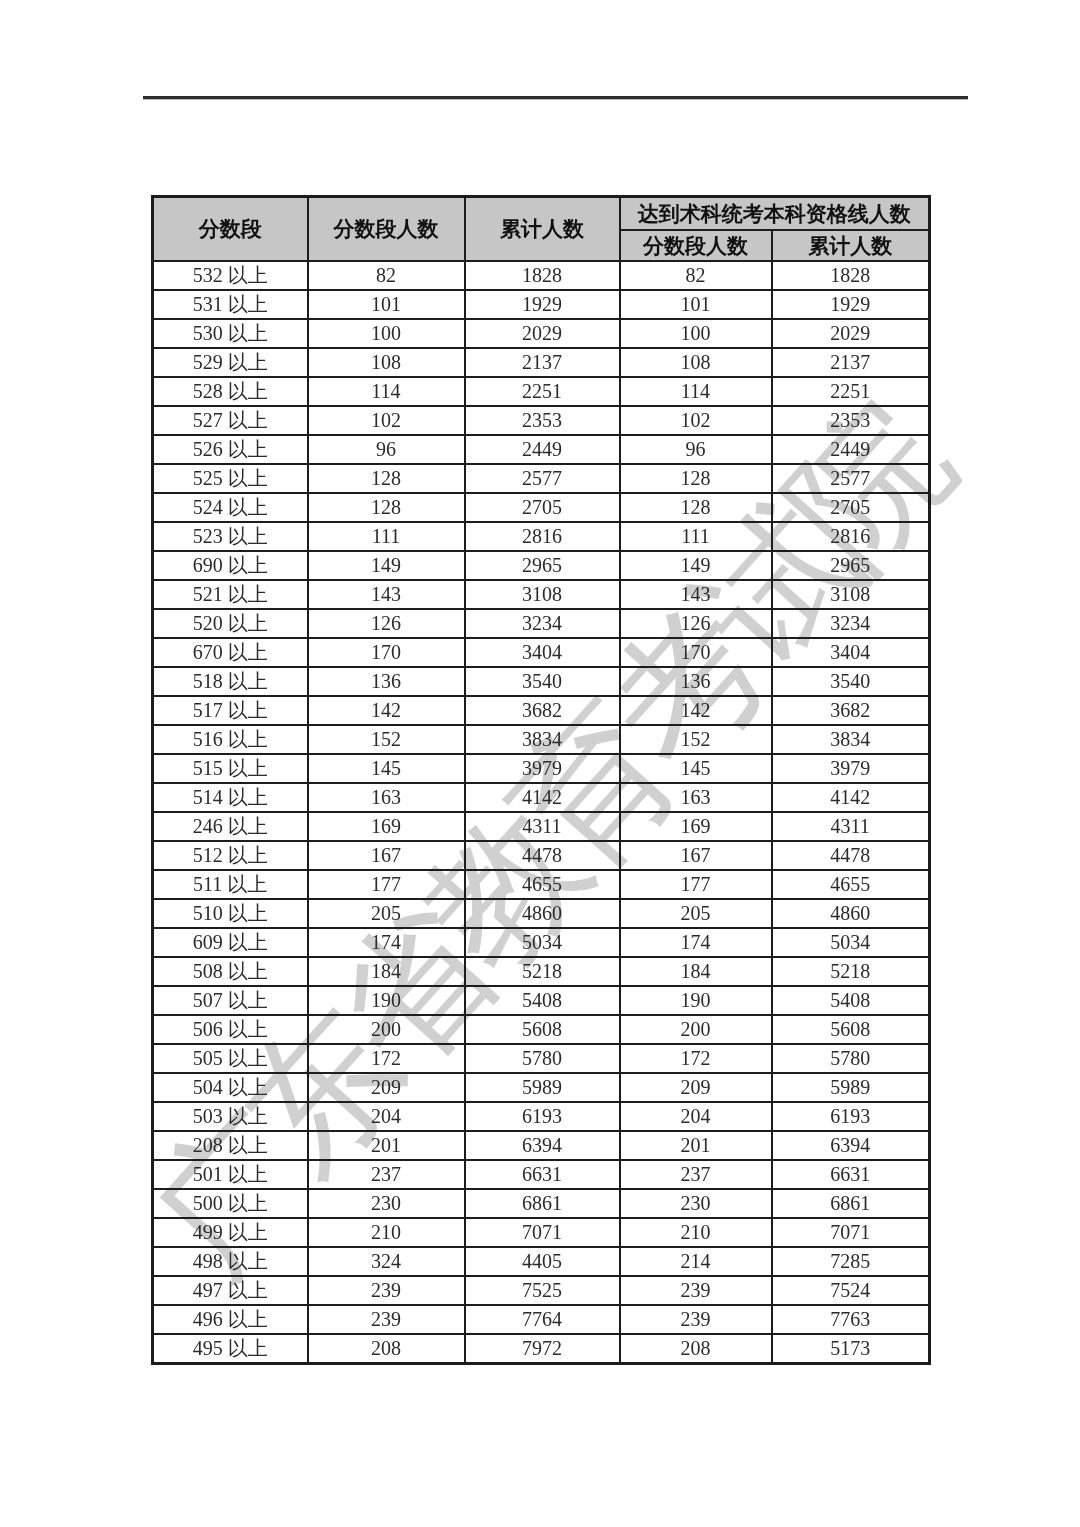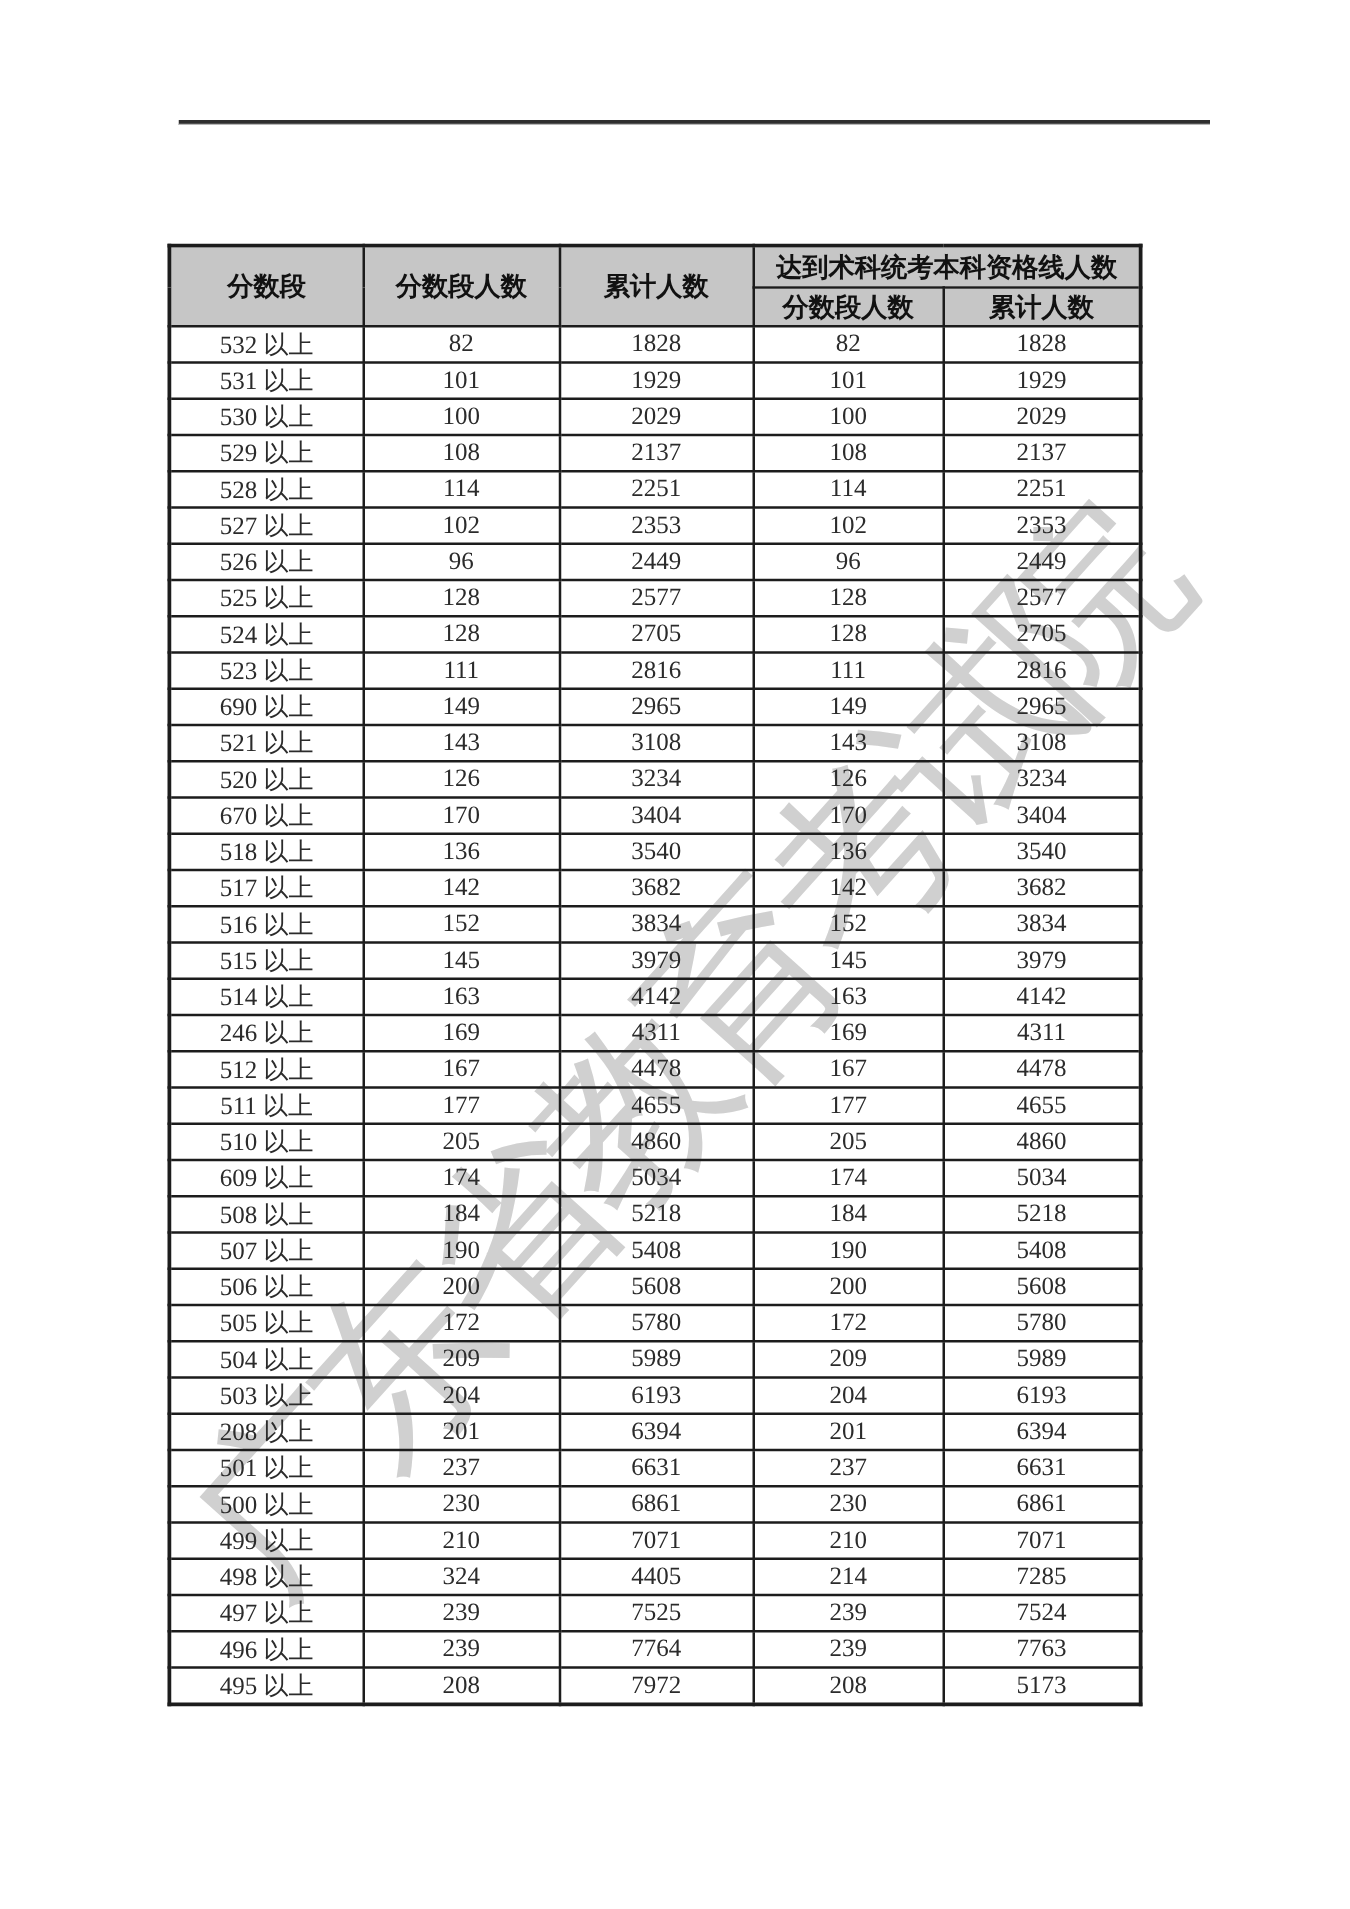--- a/index.html
+++ b/index.html
@@ -32,21 +32,21 @@
     letter-spacing:-14px;
     white-space:nowrap;
     color:var(--watermark);
     opacity:0.85;
     z-index:0;
     pointer-events:none;
     font-family:"Liberation Serif","DejaVu Serif",serif;
   }
   table.score-table{
     position:absolute;
-    left:134px;top:195px;
+    left:151px;top:195px;
     width:777px;
     border-collapse:collapse;
     table-layout:fixed;
     z-index:1;
     border:3px solid var(--border);
   }
   .score-table th,.score-table td{
     border:2px solid var(--border);
     text-align:center;
     vertical-align:middle;

